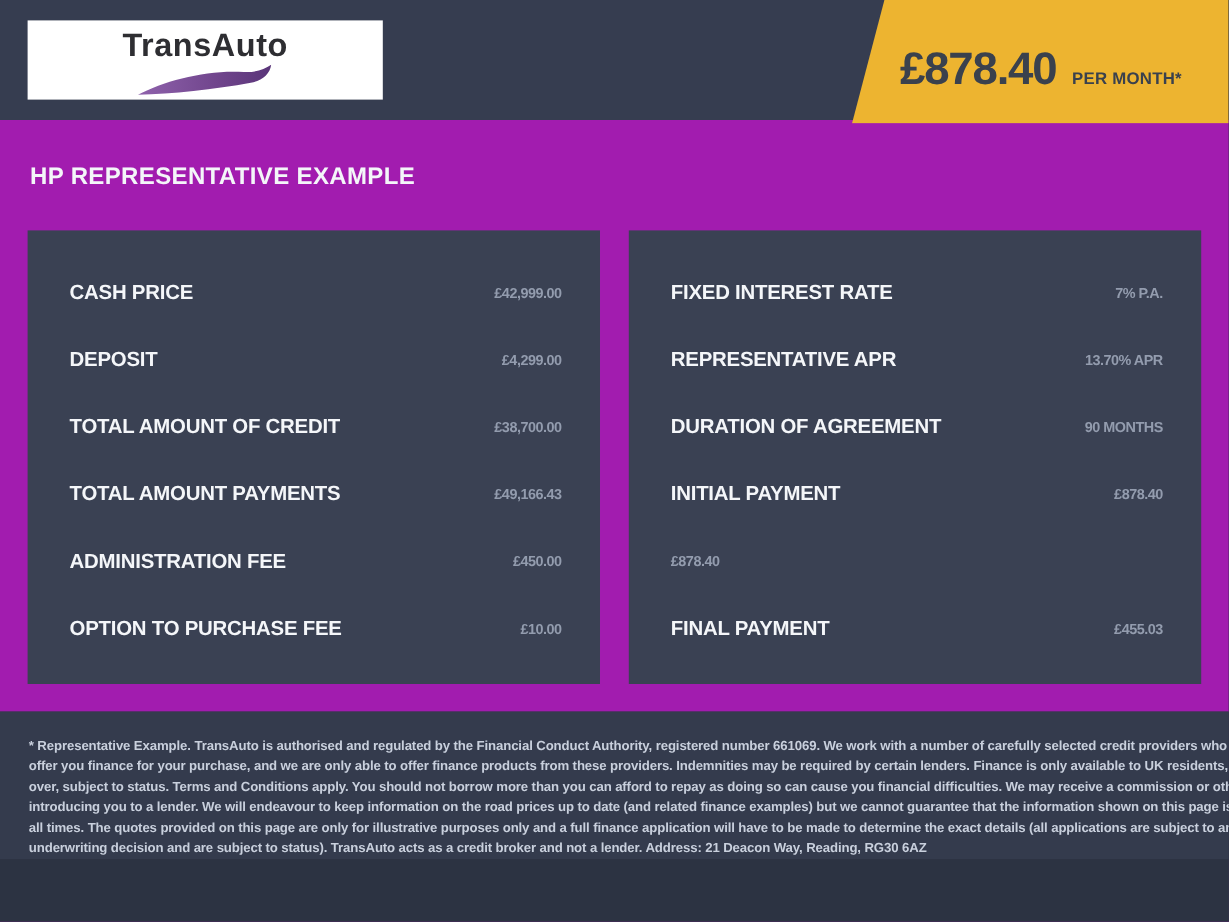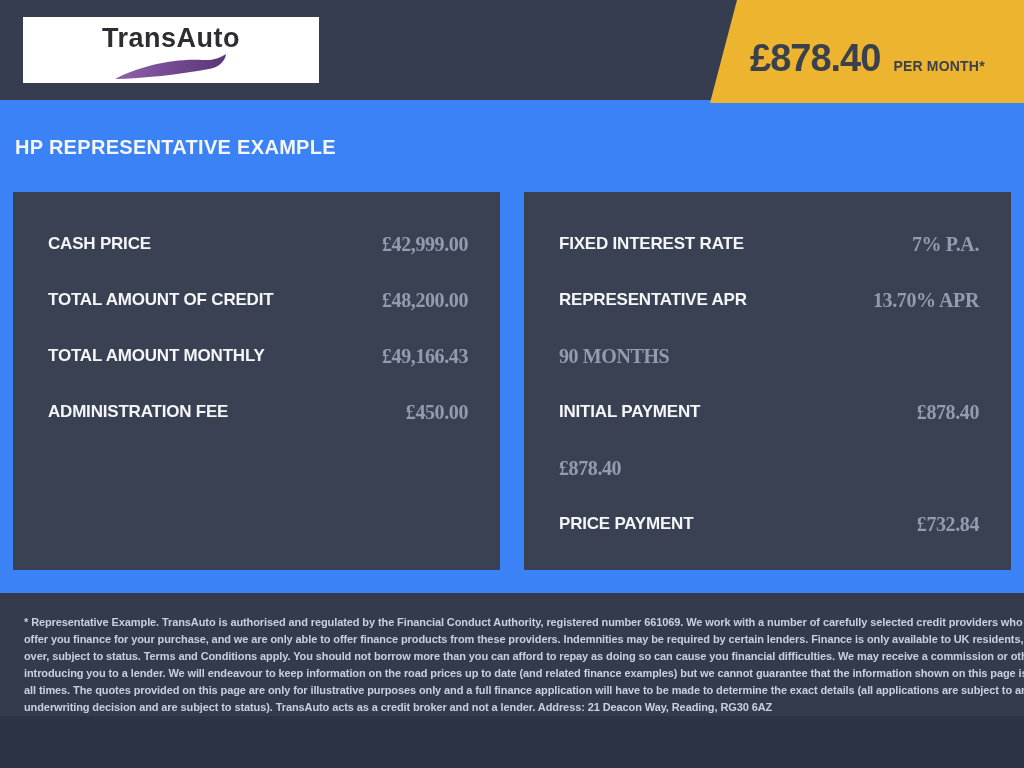--- a/index.html
+++ b/index.html
@@ -64,22 +64,22 @@
     font-weight: bold;
     margin-left: 13px;
     letter-spacing: 0.2px;
     line-height: 0;
   }
 
   
   .main {
     flex: 0 0 auto;
     height: 493px;
-    background: #3b82f6;
-    padding: 0 13px;
+    background: #a21caf;
+    padding: 0 23px;
     box-sizing: border-box;
   }
   .page-title {
     margin: 0;
     padding: 35px 0 0 2px;
     color: #F4F6F9;
     font-size: 20px;
     font-weight: bold;
     letter-spacing: 0.3px;
     line-height: 24px;
@@ -104,25 +104,24 @@
   }
   .finance-label {
     color: #F4F6F9;
     font-size: 17px;
     font-weight: bold;
     letter-spacing: -0.2px;
     white-space: nowrap;
   }
   .finance-value {
     color: #939CAE;
-    font-size: 20px;
+    font-size: 12px;
     font-weight: bold;
     letter-spacing: -0.4px;
     white-space: nowrap;
-    font-family: Liberation Serif, serif;
   }
 
   
   .footer {
     flex: 1 1 auto;
     background: #343B4D;
     padding: 21px 24px 0 24px;
     box-sizing: border-box;
   }
   .footer-line {
@@ -163,55 +162,64 @@
     <h1 class="page-title">HP REPRESENTATIVE EXAMPLE</h1>
 
     <div class="panels">
 
       <div class="panel">
         <div class="finance-row">
           <span class="finance-label">CASH PRICE</span>
           <span class="finance-value">£42,999.00</span>
         </div>
         <div class="finance-row">
+          <span class="finance-label">DEPOSIT</span>
+          <span class="finance-value">£4,299.00</span>
+        </div>
+        <div class="finance-row">
           <span class="finance-label">TOTAL AMOUNT OF CREDIT</span>
-          <span class="finance-value">£48,200.00</span>
-        </div>
-        <div class="finance-row">
-          <span class="finance-label">TOTAL AMOUNT MONTHLY</span>
+          <span class="finance-value">£38,700.00</span>
+        </div>
+        <div class="finance-row">
+          <span class="finance-label">TOTAL AMOUNT PAYMENTS</span>
           <span class="finance-value">£49,166.43</span>
         </div>
         <div class="finance-row">
           <span class="finance-label">ADMINISTRATION FEE</span>
           <span class="finance-value">£450.00</span>
         </div>
+        <div class="finance-row">
+          <span class="finance-label">OPTION TO PURCHASE FEE</span>
+          <span class="finance-value">£10.00</span>
+        </div>
       </div>
 
       <div class="panel">
         <div class="finance-row">
           <span class="finance-label">FIXED INTEREST RATE</span>
           <span class="finance-value">7% P.A.</span>
         </div>
         <div class="finance-row">
           <span class="finance-label">REPRESENTATIVE APR</span>
           <span class="finance-value">13.70% APR</span>
         </div>
         <div class="finance-row">
+          <span class="finance-label">DURATION OF AGREEMENT</span>
           <span class="finance-value">90 MONTHS</span>
         </div>
         <div class="finance-row">
           <span class="finance-label">INITIAL PAYMENT</span>
           <span class="finance-value">£878.40</span>
         </div>
         <div class="finance-row">
           <span class="finance-value">£878.40</span>
         </div>
         <div class="finance-row">
-          <span class="finance-label">PRICE PAYMENT</span>
-          <span class="finance-value">£732.84</span>
+          <span class="finance-label">FINAL PAYMENT</span>
+          <span class="finance-value">£455.03</span>
         </div>
       </div>
 
     </div>
   </div>
 
   <div class="footer">
     <div class="footer-line">* Representative Example. TransAuto is authorised and regulated by the Financial Conduct Authority, registered number 661069. We work with a number of carefully selected credit providers who may be able to</div>
     <div class="footer-line">offer you finance for your purchase, and we are only able to offer finance products from these providers. Indemnities may be required by certain lenders. Finance is only available to UK residents, aged 18 or</div>
     <div class="footer-line">over, subject to status. Terms and Conditions apply. You should not borrow more than you can afford to repay as doing so can cause you financial difficulties. We may receive a commission or other benefits for</div>

